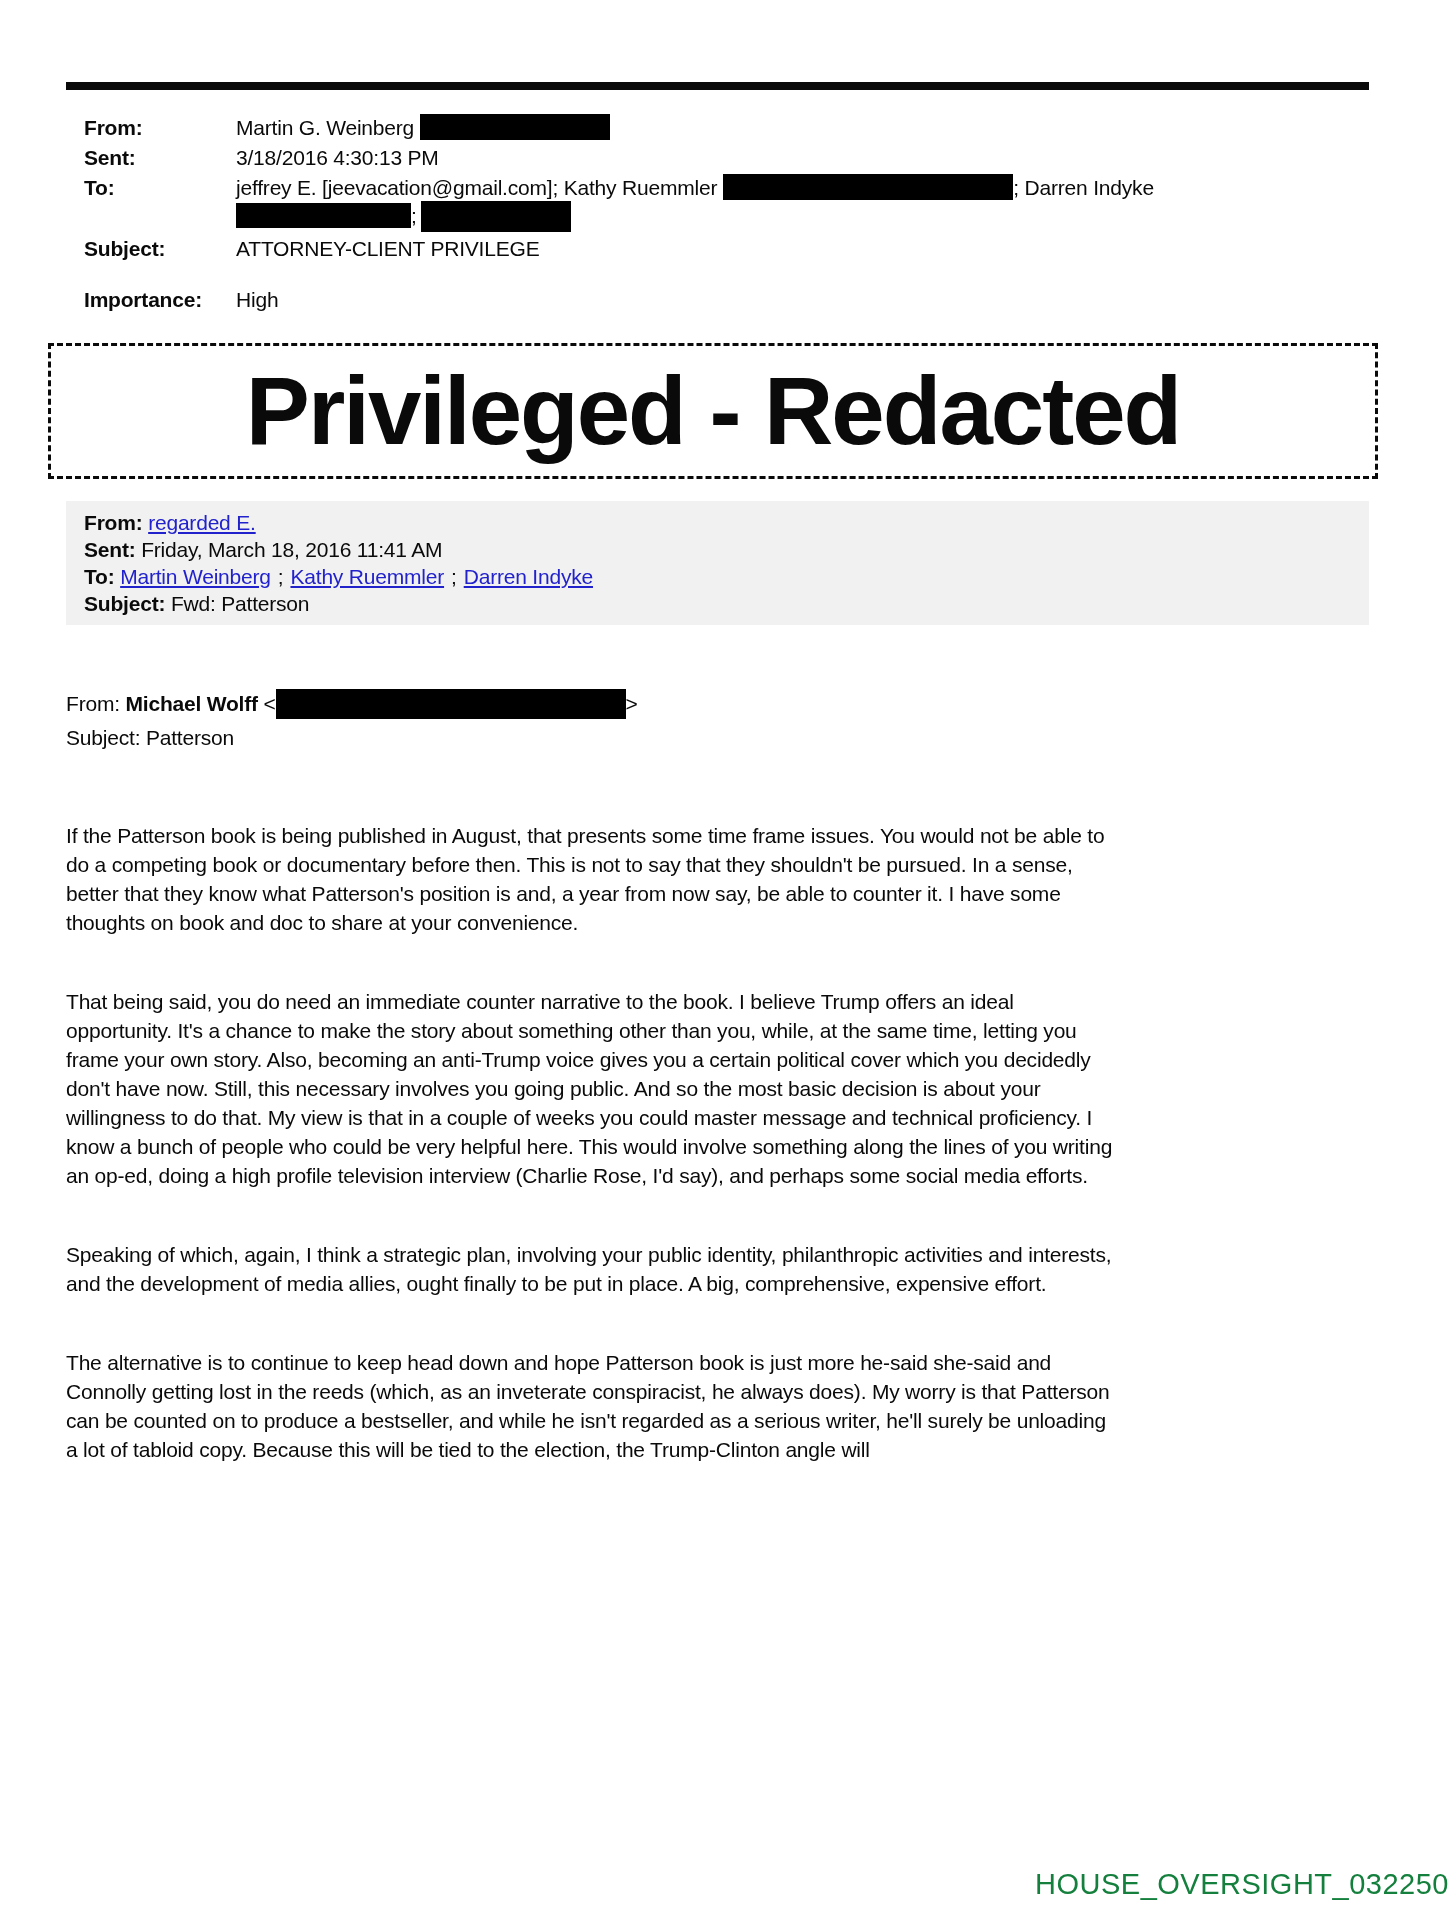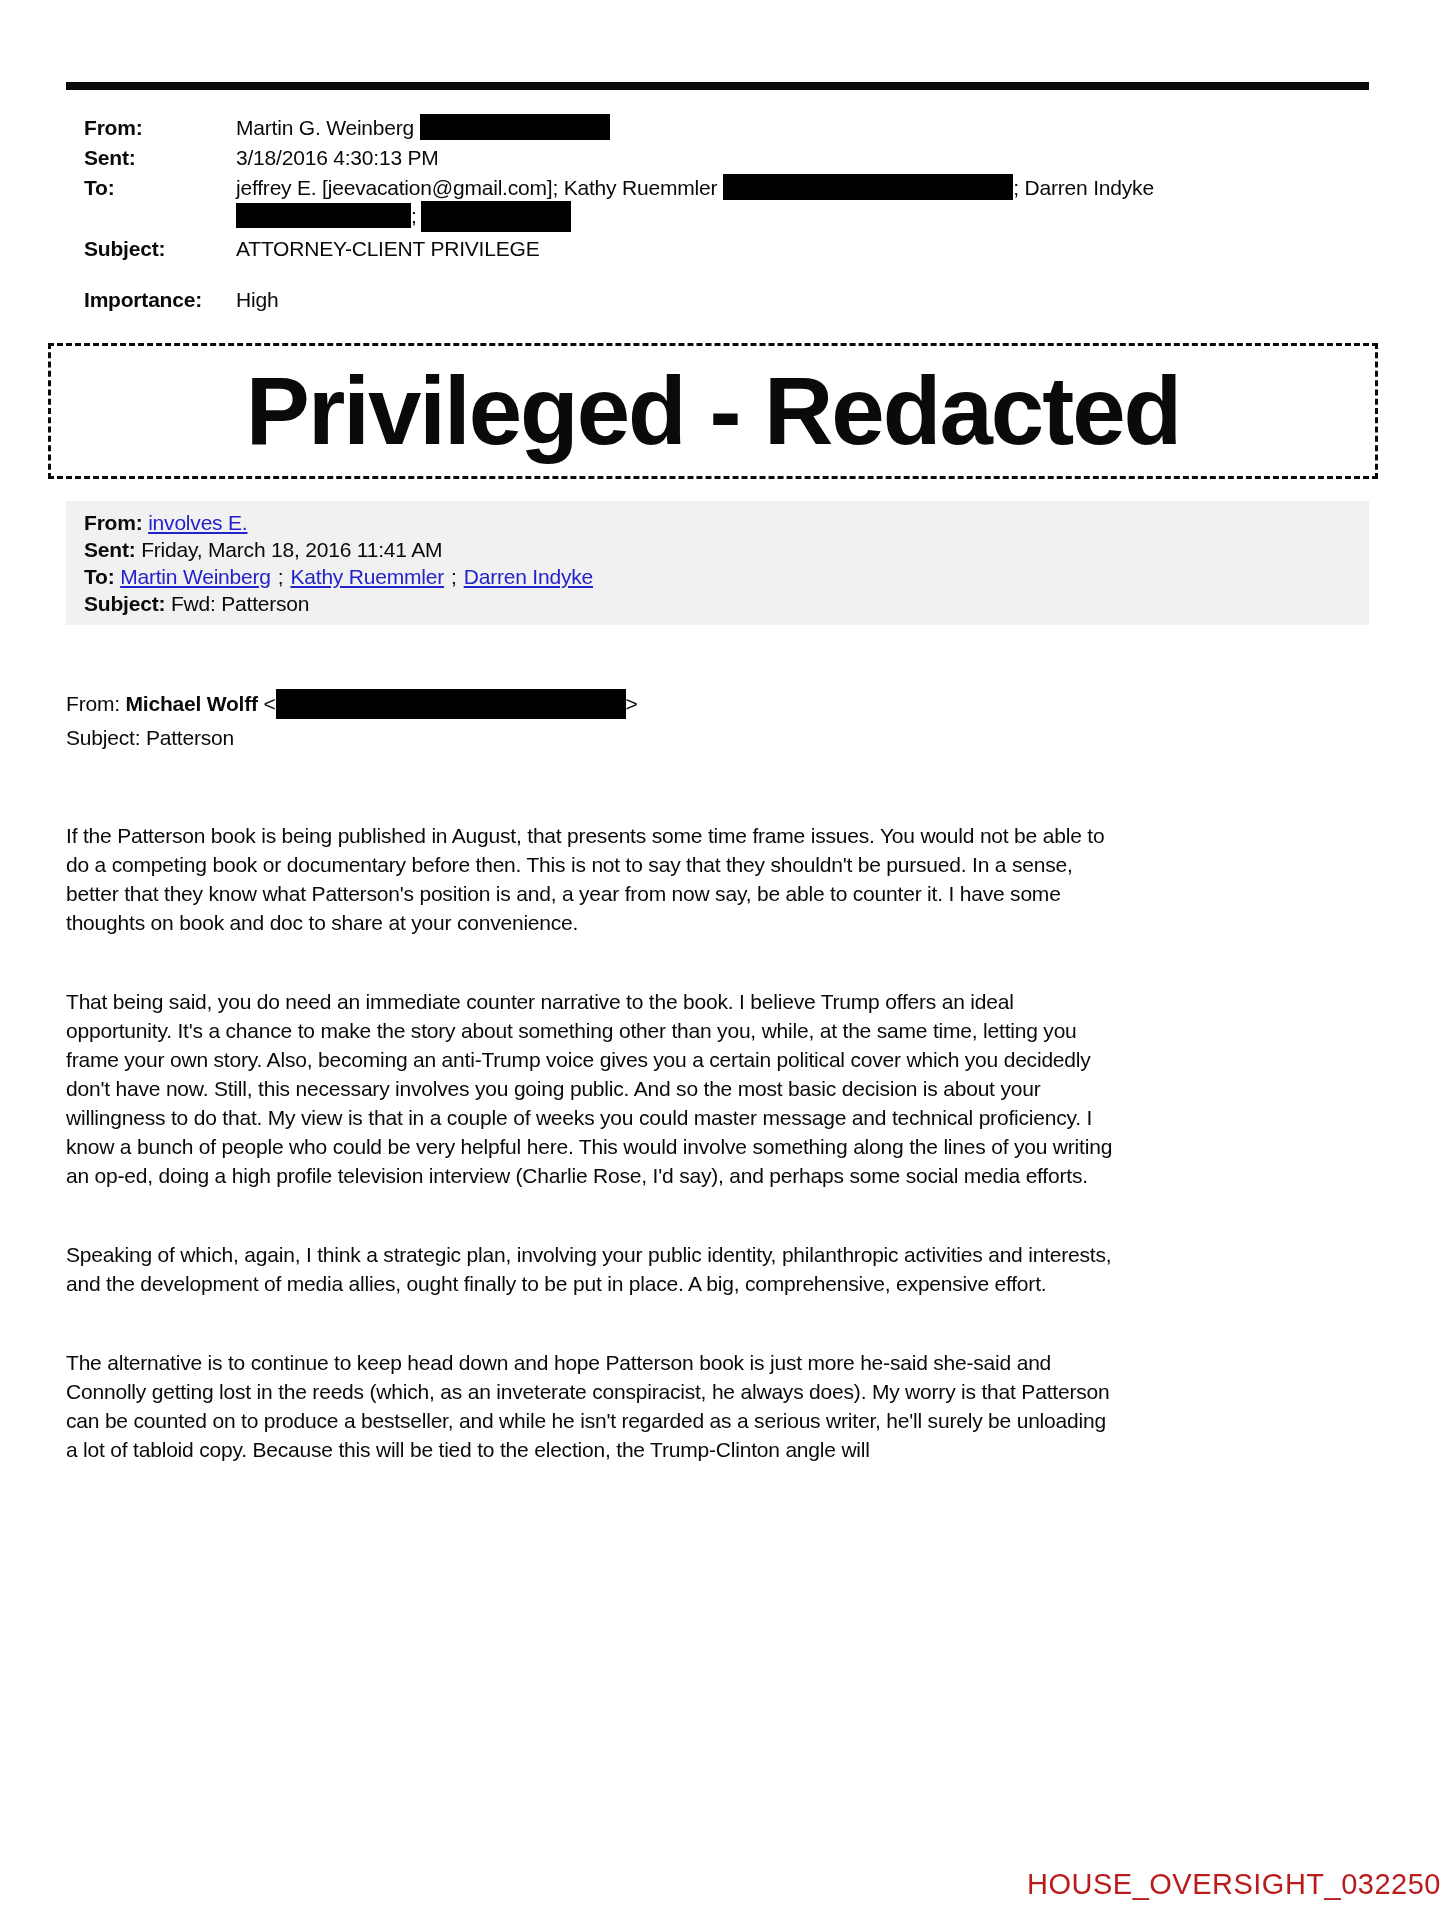--- a/index.html
+++ b/index.html
@@ -32,21 +32,21 @@
   .bodytext{margin-top:66px;width:1048px;font-size:21px;line-height:29px;letter-spacing:-0.2px;}
   .bodytext p{margin:0 0 50px 0;}
   
   .redact{display:inline-block;background:#000000;}
   .r-weinberg{width:190px;height:26px;vertical-align:-5px;margin-left:6px;}
   .r-ruemmler{width:290px;height:26px;vertical-align:-5px;margin-left:6px;}
   .r-to2a{width:175px;height:25px;vertical-align:-5px;}
   .r-to2b{width:150px;height:31px;vertical-align:-9px;margin-left:4px;}
   .r-wolff{width:350px;height:30px;vertical-align:-8px;}
   
-  .footer{position:absolute;right:12px;top:1868px;font-size:29px;color:#b91c1c;letter-spacing:0.5px;}
+  .footer{position:absolute;right:4px;top:1868px;font-size:29px;color:#15803d;letter-spacing:0.5px;}
 </style>
 </head>
 <body>
 
 <div class="doc">
 
   <div class="topline"></div>
 
   <div class="hdr1">
     <div class="lbl">From:</div>
@@ -71,21 +71,21 @@
   <div class="hdr1 imp">
     <div class="lbl">Importance:</div>
     <div class="val">High</div>
   </div>
 
   <div class="banner">Privileged - Redacted</div>
 
   <div class="gray">
     <div class="gline">
       <b>From:</b>
-      <a class="link">involves E.</a>
+      <a class="link">regarded E.</a>
     </div>
     <div class="gline">
       <b>Sent:</b>
       <span>Friday, March 18, 2016 11:41 AM</span>
     </div>
     <div class="gline">
       <b>To:</b>
       <a class="link">Martin Weinberg</a><span class="sep2">;</span><a class="link">Kathy Ruemmler</a><span class="sep2">;</span><a class="link">Darren Indyke</a>
     </div>
     <div class="gline">

